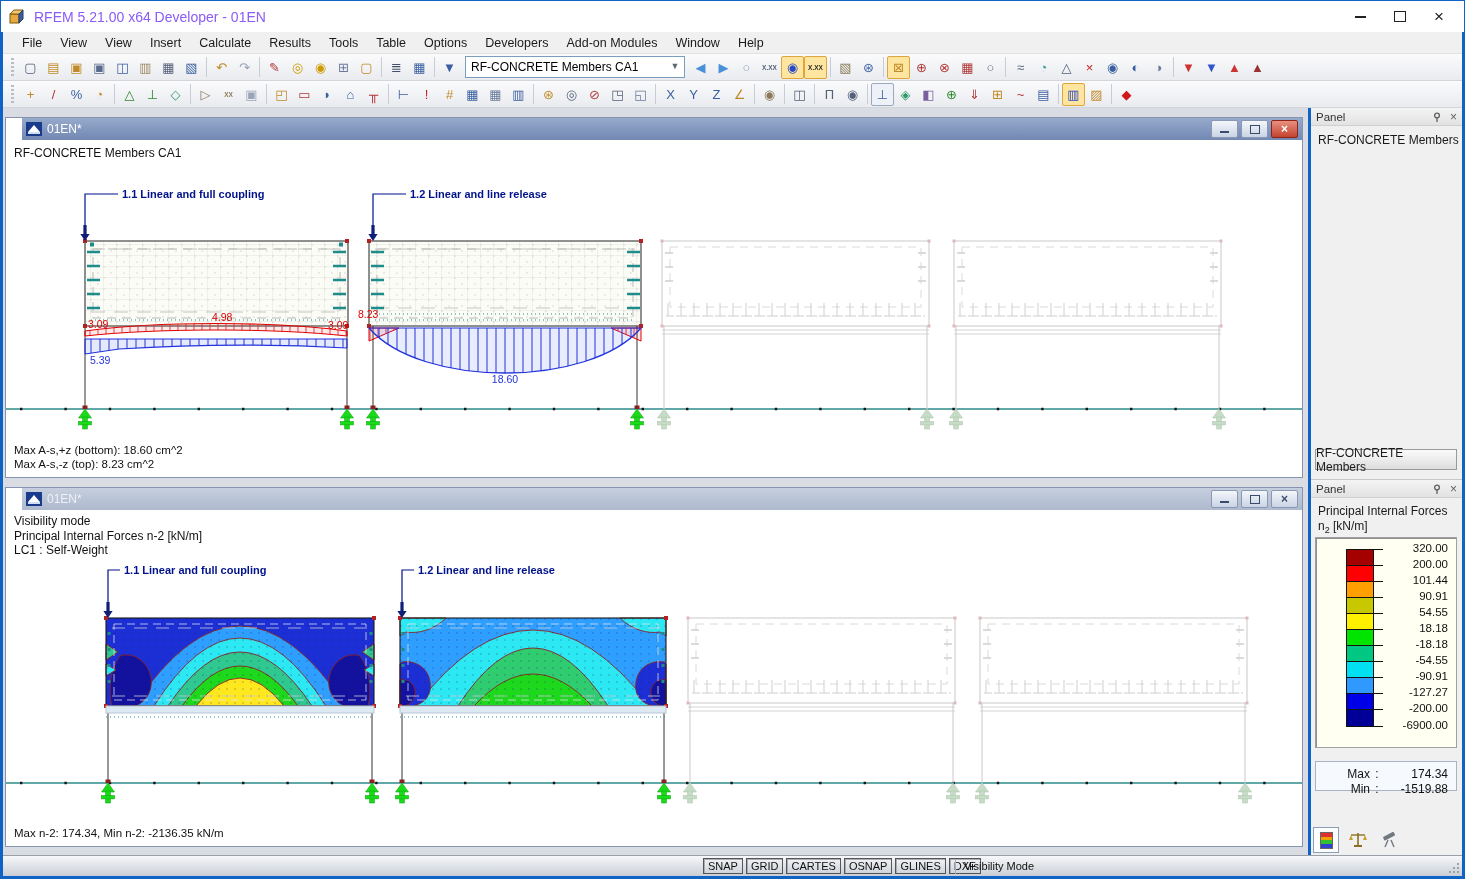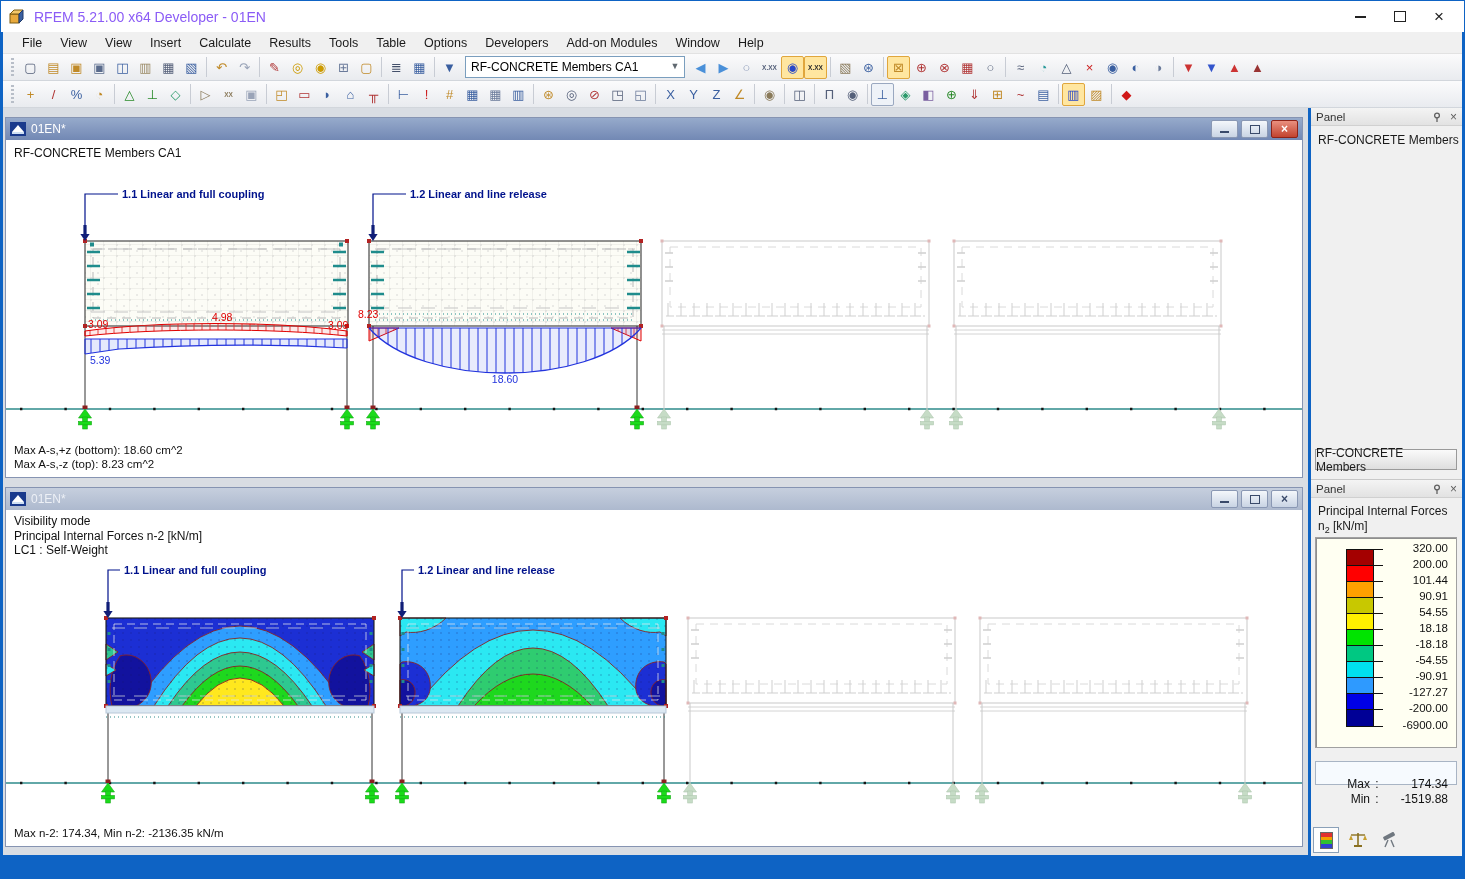--- a/index.html
+++ b/index.html
@@ -26,21 +26,21 @@
   .ticon.active{background:#FFE6A0;border-color:#E0A63C;}
   .ticon.framed{background:#EEF2F8;border-color:#9AA8C0;}
   .tsep{width:1px;height:20px;background:#C8CCD4;margin:0 3px;flex:0 0 auto;}
   .combo{width:208px;height:20px;border:1px solid #7A9EBE;background:#fff;font-size:12px;display:flex;align-items:center;padding:0 5px;margin:0 4px;flex:0 0 auto;position:relative;}
   .combo .arrow{position:absolute;right:2px;top:2px;width:14px;height:14px;color:#606870;font-size:9px;display:flex;align-items:center;justify-content:center;}
   
   #mdi{position:absolute;left:3px;top:108px;width:1305px;height:747px;background:#D9DDE3;}
   .docwin{position:absolute;border:1px solid #8694B2;background:#fff;box-sizing:border-box;}
   #window1{left:2px;top:9px;width:1298px;height:361px;}
   #window2{left:2px;top:379px;width:1298px;height:360px;}
-  .docwin .titlebar{height:22px;display:flex;align-items:center;padding:0 4px;box-sizing:border-box;}
+  .docwin .titlebar{height:22px;display:flex;align-items:center;padding:0 4px;box-sizing:border-box;margin-left:16px;}
   .docwin.active .titlebar{background:linear-gradient(180deg,#96AACB,#7288B4);}
   .docwin.inactive .titlebar{background:linear-gradient(180deg,#C6CFDE,#ADB9CE);}
   .docwin .titlebar .dicon{width:16px;height:14px;margin-right:5px;}
   .docwin .titlebar .dtitle{font-size:12px;}
   .docwin.active .titlebar .dtitle{color:#FFFFFF;}
   .docwin.inactive .titlebar .dtitle{color:#EDF0F6;}
   .docwin .titlebar .dbtns{margin-left:auto;display:flex;gap:3px;}
   .dbtn{width:25px;height:16px;border:1px solid #8A98B4;border-radius:2px;background:linear-gradient(180deg,#F4F7FB,#C9D4E4);display:flex;align-items:center;justify-content:center;}
   .dbtn .b-min{width:9px;height:2px;background:#3A4A6A;margin-top:6px;}
   .dbtn .b-res{width:8px;height:7px;border:1.3px solid #3A4A6A;}
@@ -71,21 +71,21 @@
   .scale-wrap{position:relative;margin:12px 0 0 30px;width:108px;}
   .srow{position:relative;height:16px;}
   .srow:first-child{height:17px;}
   .band{position:absolute;left:0;top:-1px;width:26px;height:100%;border:1px solid #111;box-sizing:content-box;}
   .srow:first-child .band{top:0;}
   .stick{position:absolute;left:28px;top:-1px;width:9px;height:1px;background:#111;}
   .slab{position:absolute;left:30px;top:-8px;width:72px;text-align:right;font-size:11.5px;color:#111;}
   .scale-bottom{position:absolute;left:0;top:176px;width:108px;height:1px;}
   .scale-bottom .stick{top:0;}
   .scale-bottom .slab{top:-7px;}
-  .maxmin-box{position:absolute;left:4px;top:281px;width:142px;height:24px;background:#F6FAFE;border:1px solid #A8B4C4;box-sizing:border-box;padding-top:14px;}
+  .maxmin-box{position:absolute;left:4px;top:281px;width:142px;height:30px;background:#F6FAFE;border:1px solid #A8B4C4;box-sizing:border-box;padding-top:4px;}
   .mm-row{display:flex;font-size:12px;color:#111;padding:1px 8px 0 0;}
   .mm-lab{width:54px;text-align:right;}
   .mm-sep{width:14px;text-align:center;}
   .mm-val{flex:1;text-align:right;}
   .panel-tabs{position:absolute;left:2px;bottom:3px;display:flex;gap:6px;align-items:center;height:26px;}
   .ptab{width:24px;height:24px;display:flex;align-items:center;justify-content:center;border:1px solid transparent;}
   .ptab.selected{border-color:#8AA0B8;background:#FDFDFD;}
   .cscale-ico{width:11px;height:15px;border:1px solid #666;background:linear-gradient(180deg,#E03030 0 25%,#F0A000 25% 50%,#30C030 50% 75%,#3040D0 75% 100%);}
   
   #statusbar{position:absolute;left:3px;top:855px;width:1459px;height:21px;background:linear-gradient(180deg,#F7F8FA,#C9CED6);border-top:1px solid #9AA0A8;display:flex;align-items:center;box-sizing:border-box;}
@@ -738,14 +738,27 @@
         <span class="ptab">
           <svg width="18" height="16" viewBox="0 0 18 16">
             <rect x="3" y="2" width="12" height="4" rx="1" transform="rotate(-28 9 6)" fill="#707880"></rect>
             <path d="M7,8 L4,15 M10,8 L13,15" stroke="#707880" stroke-width="1.4"></path>
           </svg>
         </span>
       </div>
     </div>
   </div>
 
+  <div id="statusbar">
+    <span id="statusbuttons">
+
+    <span class="sbtn small">SNAP</span>
+        <span class="sbtn small">GRID</span>
+        <span class="sbtn small">CARTES</span>
+        <span class="sbtn small">OSNAP</span>
+        <span class="sbtn small">GLINES</span>
+        <span class="sbtn small">DXF</span>
+      </span>
+    <span id="statusmode">Visibility Mode</span>
+    <span class="grip"></span>
+  </div>
 
 </div>
 
 </body></html>

